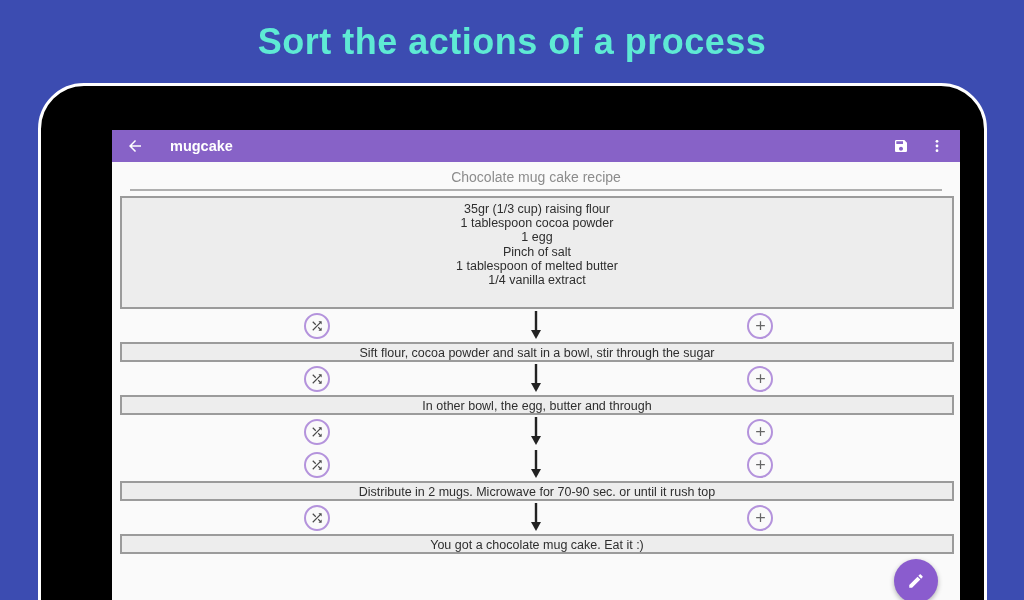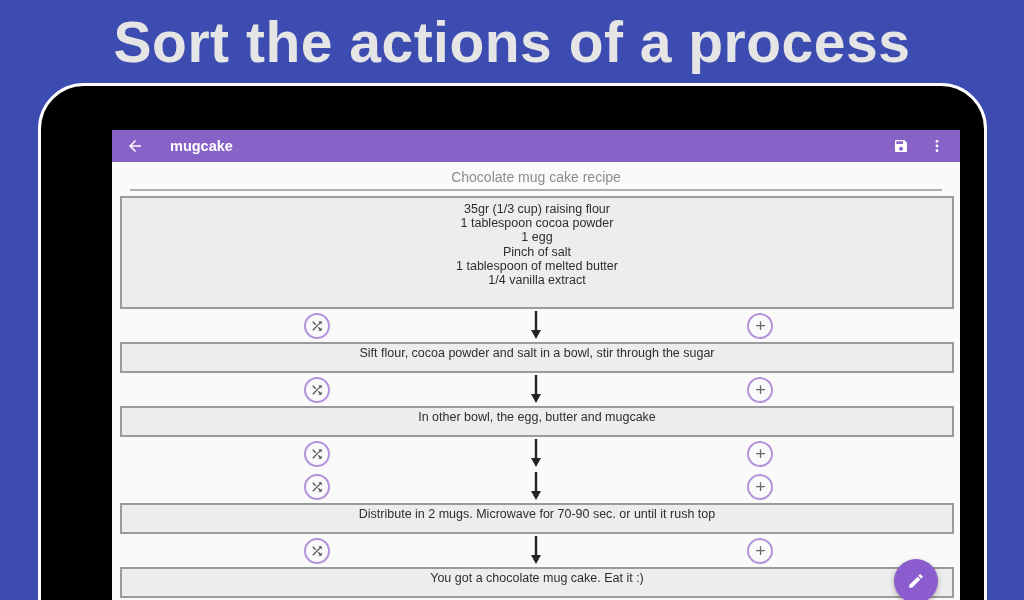--- a/index.html
+++ b/index.html
@@ -6,21 +6,21 @@
   html,body { width:1024px; height:600px; overflow:hidden; }
   body {
     position:relative;
     background:#3C4CB1;
     font-family:"Liberation Sans", sans-serif;
   }
 
   
   .banner { position:absolute; top:0; left:0; width:1024px; height:83px;
     display:flex; align-items:center; justify-content:center; }
-  .banner h1 { color:#e5e5e5; font-size:57px; font-weight:600; letter-spacing:0.5px; }
+  .banner h1 { color:#5eead4; font-size:36px; font-weight:600; letter-spacing:0.5px; }
 
   
   .tablet { position:absolute; left:38px; top:83px; width:949px; height:640px;
     background:#000; border:3px solid #fff; border-radius:46px; }
 
   
   .screen { position:absolute; left:88px; top:130px; width:848px; height:470px;
     background:#FAFAFA;margin-left:24px; }
 
   
@@ -45,21 +45,21 @@
 
   .connector { position:relative; height:33px; }
   .circle-btn { position:absolute; top:50%; transform:translateY(-50%);
     width:26px; height:26px; border-radius:50%; border:2px solid #B493DC;
     background:transparent; display:flex; align-items:center; justify-content:center;
     cursor:pointer; padding:0; }
   .circle-btn.swap { left:192px; }
   .circle-btn.add  { right:187px; }
   .down-arrow { position:absolute; left:50%; top:1px; transform:translateX(-50%); }
 
-  .step-box { margin:0 6px 0 8px; height:31px; line-height:18px; cursor:pointer; }
+  .step-box { margin:0 6px 0 8px; height:20px; line-height:18px; cursor:pointer; }
 
   
   .fab { position:absolute; left:894px; top:559px; width:44px; height:44px;
     border-radius:50%; background:#8A5CCE; border:none; display:flex;
     align-items:center; justify-content:center; cursor:pointer; z-index:5;
     box-shadow:0 2px 5px rgba(0,0,0,0.3); }
 </style>
 </head>
 <body>
 
@@ -138,21 +138,21 @@
           <line x1="7" y1="1" x2="7" y2="22" stroke="#222" stroke-width="2.4"></line>
           <polygon points="2,20 12,20 7,29" fill="#222"></polygon>
         </svg>
       <button class="circle-btn add">
         <svg width="15" height="15" viewBox="0 0 24 24" fill="#666666">
             <path d="M19 13h-6v6h-2v-6H5v-2h6V5h2v6h6v2z"></path>
           </svg>
       </button>
     </div>
 
-    <div class="box step-box">In other bowl, the egg, butter and mugcake</div>
+    <div class="box step-box">In other bowl, the egg, butter and through</div>
 
     <div class="connector">
       <button class="circle-btn swap">
         <svg width="14" height="14" viewBox="0 0 24 24" fill="#4A4A4A">
             <path d="M10.59 9.17L5.41 4 4 5.41l5.17 5.17 1.42-1.41zM14.5 4l2.04 2.04L4 18.59 5.41 20 17.96 7.46 20 9.5V4h-5.5zm.33 9.41l-1.41 1.41 3.13 3.13L14.5 20H20v-5.5l-2.04 2.04-3.13-3.13z"></path>
           </svg>
       </button>
       <svg class="down-arrow" width="14" height="30" viewBox="0 0 14 30">
           <line x1="7" y1="1" x2="7" y2="22" stroke="#222" stroke-width="2.4"></line>
           <polygon points="2,20 12,20 7,29" fill="#222"></polygon>

